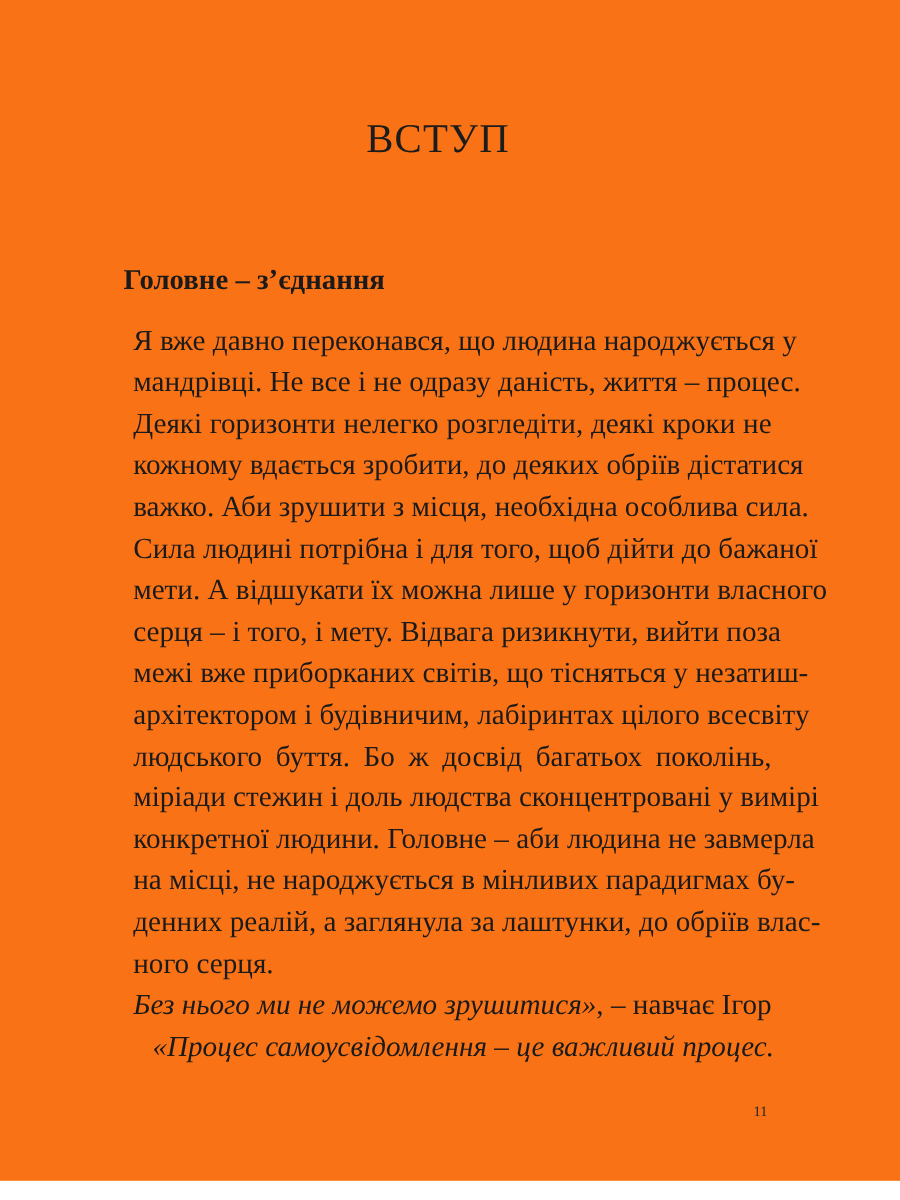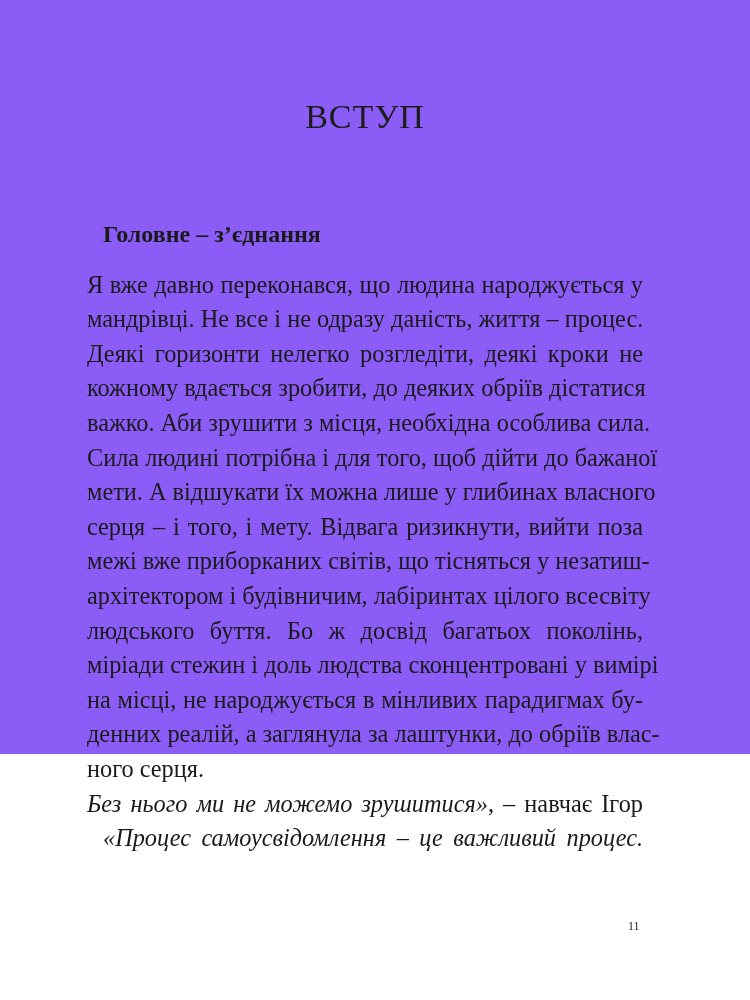--- a/index.html
+++ b/index.html
@@ -11,22 +11,22 @@
       width: 750px;
       height: 1000px;
       position: relative;
       overflow: hidden;
       font-family: "Liberation Serif", "DejaVu Serif", serif;
       color: #1a1a1a;
     }
     .page {
       position: absolute;
       left: 0; top: 0;
-      width: 750px; height: 754px;
-      background: #8b5cf6;
+      width: 750px; height: 984px;
+      background: #f97316;
     }
     .chapter-title {
       position: absolute;
       top: 98px;
       left: 0;
       width: 730px;
       text-align: center;
       font-size: 34px;
       letter-spacing: 1px;
       font-weight: normal;
@@ -46,20 +46,21 @@
       margin: 16px;
       font-size: 24px;
       line-height: 34.6px;
     }
     .line {
       display: block;
       white-space: nowrap;
       text-align: justify;
       text-align-last: justify;
       height: 34.6px;
+      margin-left: 24px;
     }
     .line.last {
       text-align-last: left;
     }
     .line.indent {
       padding-left: 16px;
     }
     .italic {
       font-style: italic;
     }
@@ -78,26 +79,27 @@
   <h1 class="chapter-title">ВСТУП</h1>
 
   <div class="text-block">
     <div class="section-heading">Головне – з’єднання</div>
     <span class="line">Я вже давно переконався, що людина народжується у</span>
     <span class="line">мандрівці. Не все і не одразу даність, життя – процес.</span>
     <span class="line">Деякі горизонти нелегко розгледіти, деякі кроки не</span>
     <span class="line">кожному вдається зробити, до деяких обріїв дістатися</span>
     <span class="line">важко. Аби зрушити з місця, необхідна особлива сила.</span>
     <span class="line">Сила людині потрібна і для того, щоб дійти до бажаної</span>
-    <span class="line">мети. А відшукати їх можна лише у глибинах власного</span>
+    <span class="line">мети. А відшукати їх можна лише у горизонти власного</span>
     <span class="line">серця – і того, і мету. Відвага ризикнути, вийти поза</span>
     <span class="line">межі вже приборканих світів, що тісняться у незатиш-</span>
     <span class="line">архітектором і будівничим, лабіринтах цілого всесвіту</span>
     <span class="line">людського буття. Бо ж досвід багатьох поколінь,</span>
     <span class="line">міріади стежин і доль людства сконцентровані у вимірі</span>
+    <span class="line">конкретної людини. Головне – аби людина не завмерла</span>
     <span class="line">на місці, не народжується в мінливих парадигмах бу-</span>
     <span class="line">денних реалій, а заглянула за лаштунки, до обріїв влас-</span>
     <span class="line last">ного серця.</span>
     <span class="line"><span class="italic">Без нього ми не можемо зрушитися»</span><span>, – навчає Ігор</span></span>
     <span class="line indent italic">«Процес самоусвідомлення – це важливий процес.</span>
   </div>
 
   <div class="page-number">11</div>
 </div>
 

